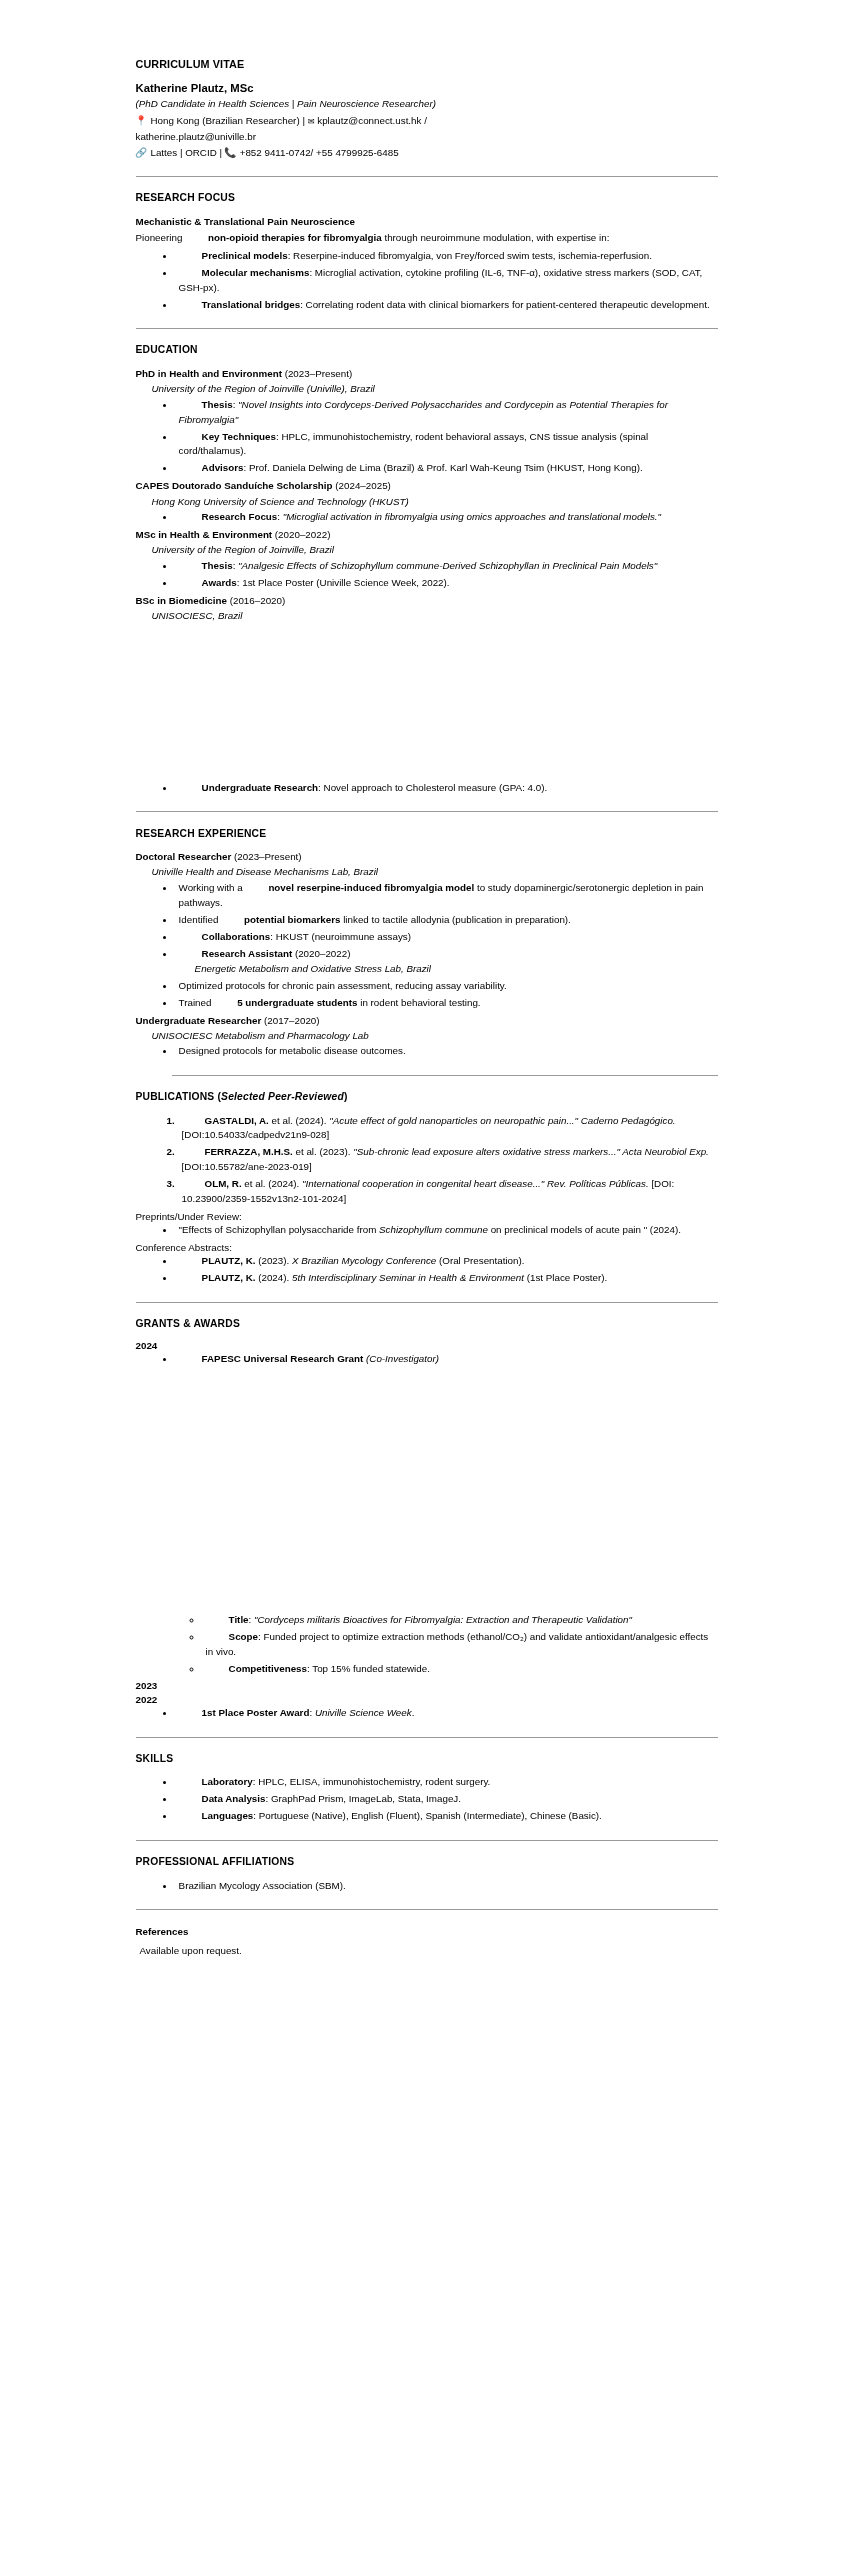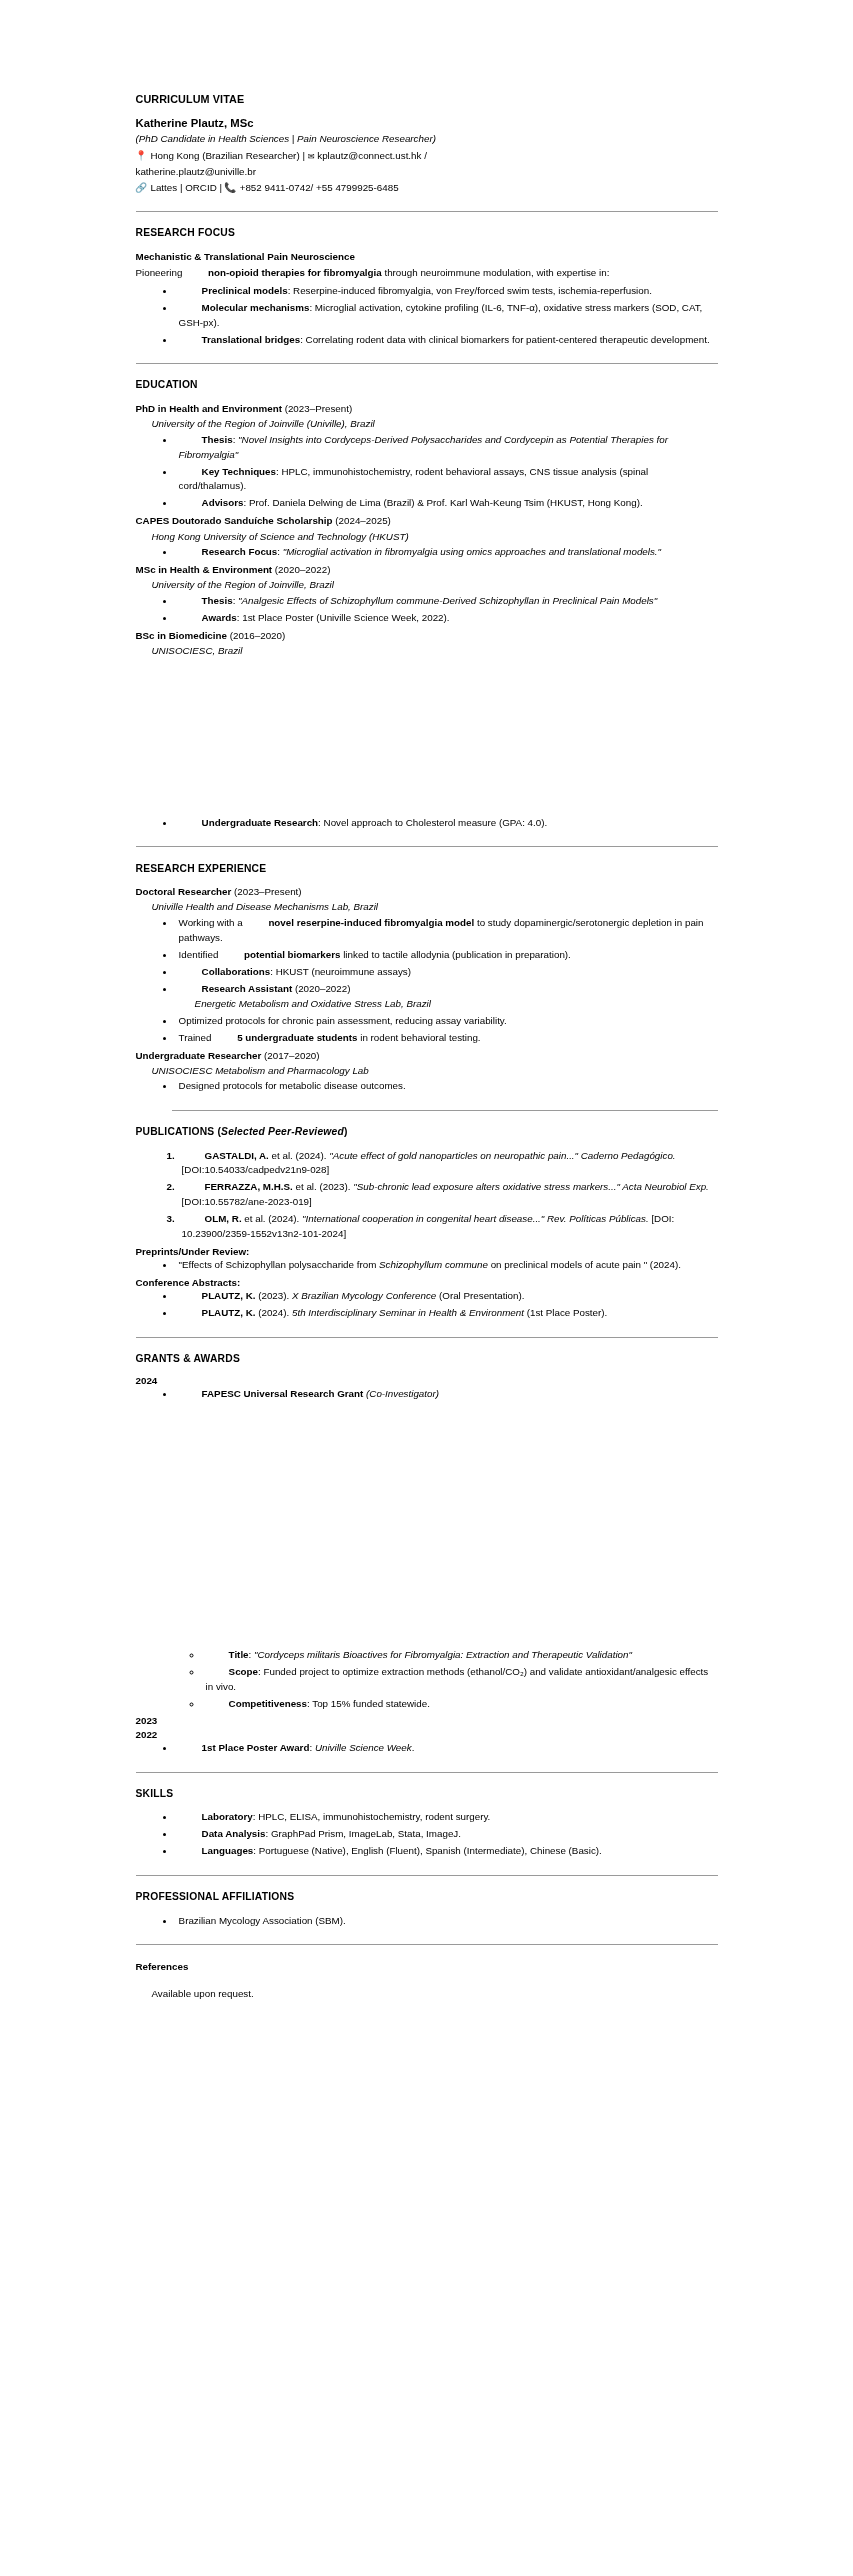--- a/index.html
+++ b/index.html
@@ -16,21 +16,21 @@
     width: 853px;
     min-height: 3615px;
     position: relative;
     background: #ffffff;
     box-sizing: border-box;
     padding: 0;
   }
   .content {
     margin: 0 auto;
     width: 582px;
-    padding-top: 93px;
+    padding-top: 58px;
     box-sizing: border-box;
   }
 
   
   .doc-title {
     font-size: 10.8px;
     font-weight: bold;
     letter-spacing: 0.1px;
     margin: 0 0 12.4px 0;
   }
@@ -115,21 +115,21 @@
     padding-left: 4.1px;
   }
   ul.bullets li::marker { font-size: 8.8px; }
   ol.numbers li::marker { font-weight: bold; }
 
   b, .b { font-weight: bold; margin-left: 23px; }
   i, .i { font-style: italic; }
 
   .sub-head {
     font-size: 9.8px;
-    font-weight: bold;
+    font-weight: normal;
     margin: 4.1px 0 1px 0;
   }
   .year-head {
     font-size: 9.8px;
     font-weight: bold;
     margin: 3.1px 0 1px 0;
   }
 
   .icon-pin { color: #e8564a; }
   .icon-link { color: #8fb8c9; }
@@ -139,21 +139,21 @@
   .spacer-pagebreak { height: 155px; }
   .spacer-pagebreak-lg { height: 242px; }
 
   .refs-head {
     font-size: 9.8px;
     font-weight: bold;
     margin: 0 0 8.2px 0;
   }
   .refs-body {
     font-size: 9.8px;
-    margin: 16px;
+    margin: 4px;
   }
   .tail { height: 464px; }
 </style>
 </head>
 <body>
 
 <div class="page">
 <div class="content">
 
   <div class="doc-title">CURRICULUM VITAE</div>

